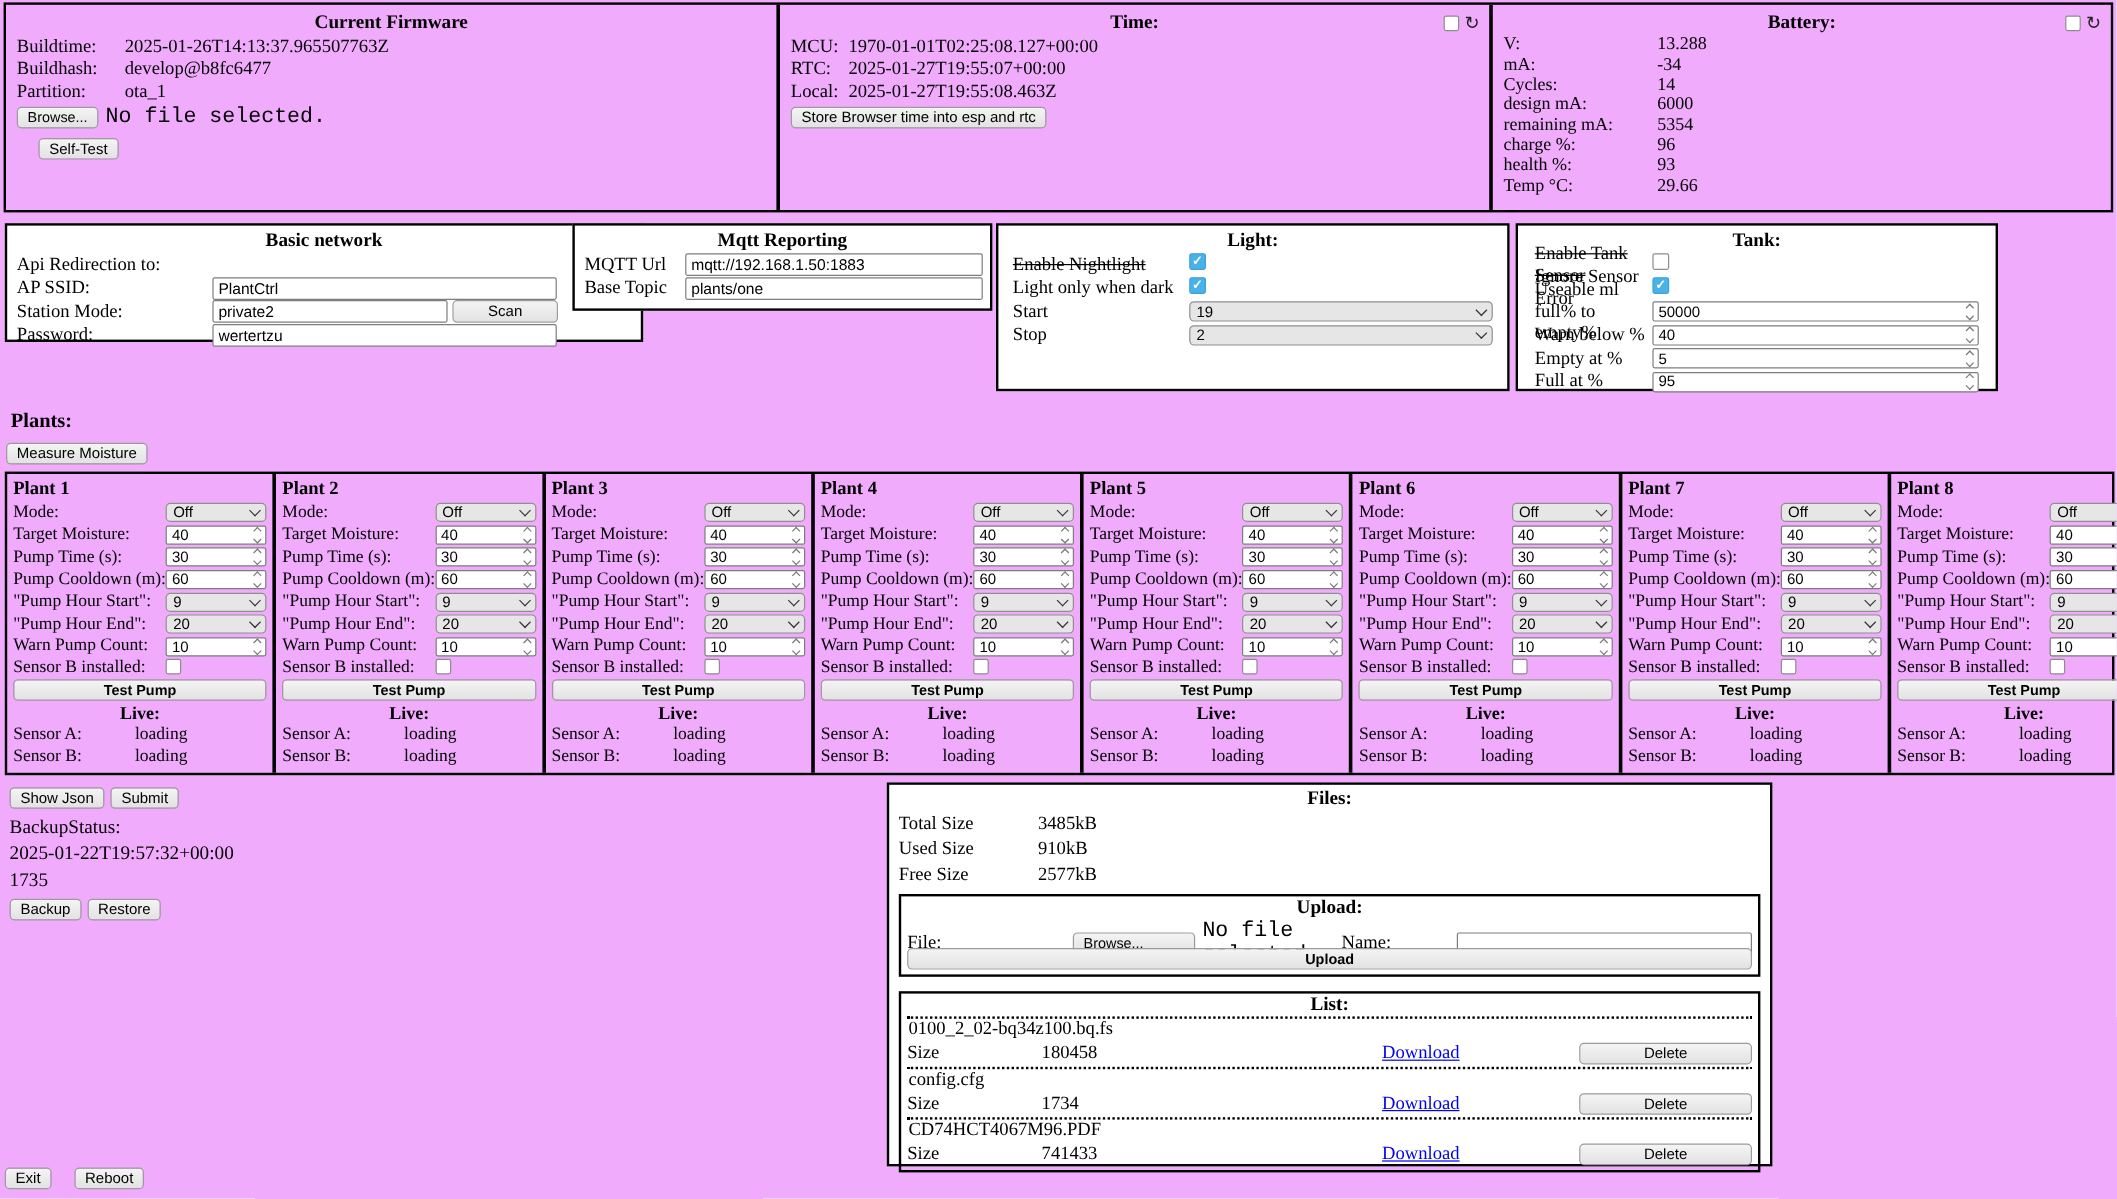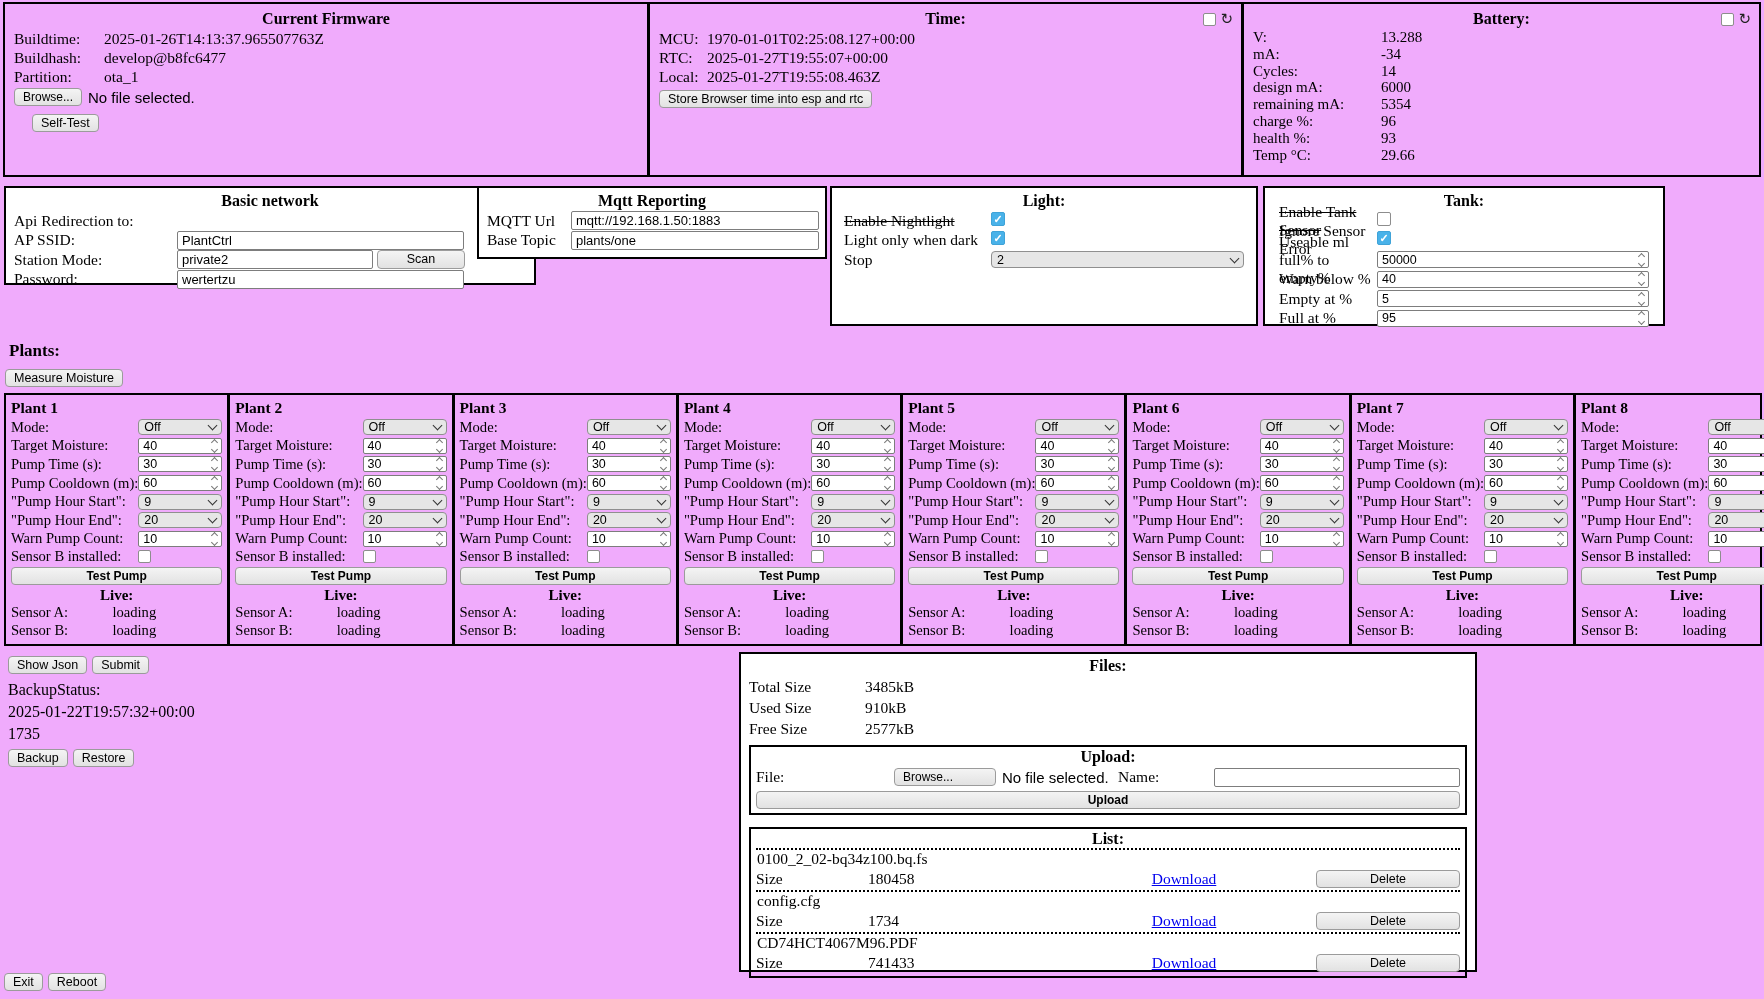--- a/index.html
+++ b/index.html
@@ -64,21 +64,21 @@
   .p-live-h{text-align:center;font-weight:bold;font-size:15px;line-height:17px;}
   .p-live{display:flex;height:17.5px;font-size:14.6px;}
   .p-live .sl{width:48%;}
   
   .frow{display:grid;grid-template-columns:116px 1fr;line-height:21px;}
   .ibox{border:2px solid #000;box-sizing:border-box;margin:6px 0 0 0;padding:1px 5px;}
   .uprow{display:grid;grid-template-columns:138px 102px 122px 96px 1fr;align-items:center;height:22px;}
   .fentry{border-top:2px dotted #000;}
   .fentry .nm{line-height:18px;padding-left:1px;}
   .fentry .det{display:grid;grid-template-columns:112px 190px 1fr 150px;align-items:center;height:22px;}
-  .filetext{font-family:Liberation Sans, sans-serif;font-size:15px;}
+  .filetext{font-family:Liberation Mono, monospace;font-size:18px;}
 </style>
 </head>
 <body>
 
 <div id="root">
 
   <div id="toprow">
 
     <div class="cell fw" style="width:642px">
       <div class="ptitle">Current Firmware</div>
@@ -215,20 +215,27 @@
 
   <div class="panel" style="left:830px;top:186px;width:428px;height:140px;padding:3px 12px">
     <div class="ptitle">Light:</div>
     <div class="lrow">
         <span class="lab strike">Enable Nightlight</span>
       <span style="width:253px"><span class="cb on"></span></span>
     </div>
     <div class="lrow">
         <span class="lab">Light only when dark</span>
       <span style="width:253px"><span class="cb on"></span></span>
+    </div>
+    <div class="lrow">
+        <span class="lab">Start</span>
+      <span class="sel" style="width:253px;height:17px">
+        <span>19</span>
+        <span class="chv"></span>
+      </span>
     </div>
     <div class="lrow">
         <span class="lab">Stop</span>
       <span class="sel" style="width:253px;height:17px">
         <span>2</span>
         <span class="chv"></span>
       </span>
     </div>
   </div>
 
@@ -1001,18 +1008,18 @@
             <span>Size</span>
             <span>741433</span>
             <span style="text-align:center"><span class="lnk">Download</span></span>
             <span class="btn" style="width:144px;text-align:center;justify-self:end">Delete</span>
           </div>
         </div>
 
     </div>
   </div>
 
-  <div style="position:absolute;left:4px;top:973px;display:flex;gap:5px">
+  <div style="position:absolute;left:4px;top:973px;display:flex;gap:19px">
     <span class="btn">Exit</span>
     <span class="btn">Reboot</span>
   </div>
 
 </div>
 
 </body></html>

